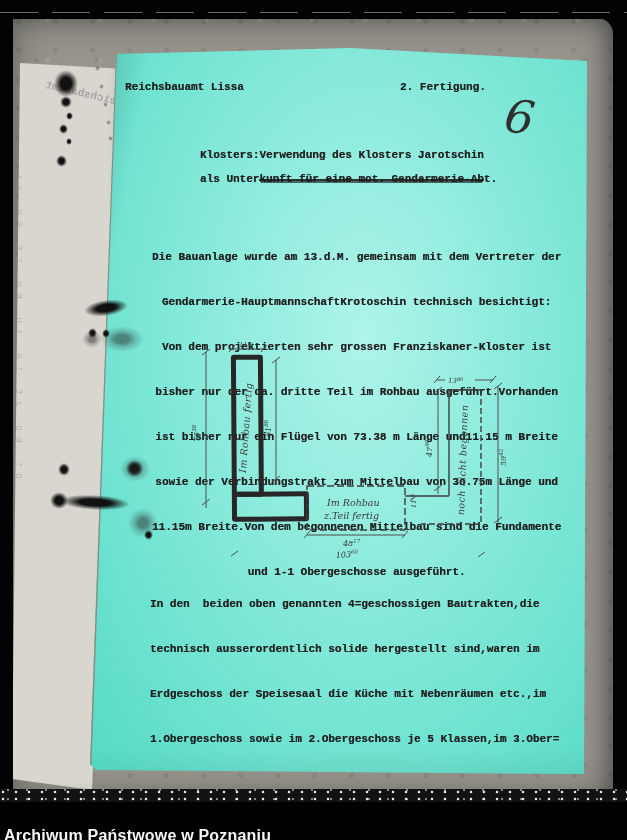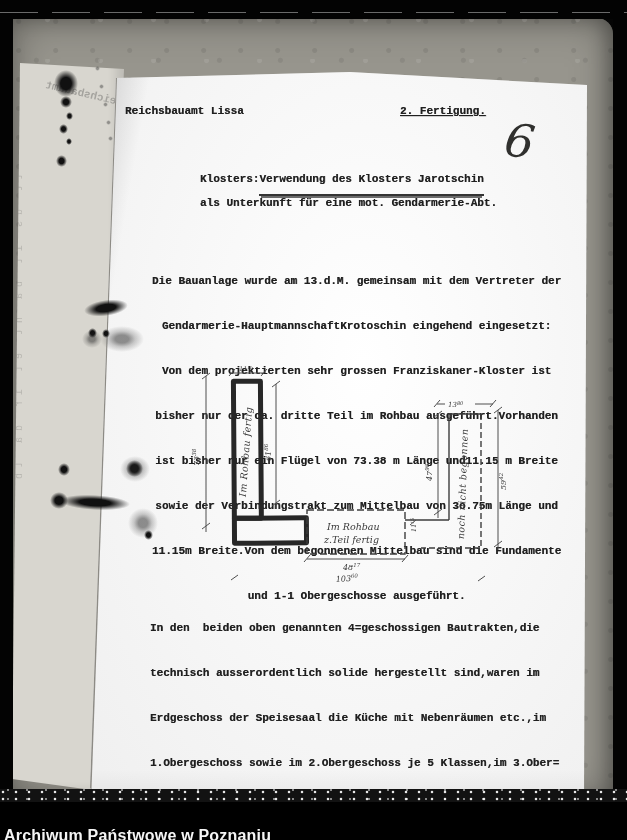--- a/index.html
+++ b/index.html
@@ -35,35 +35,35 @@
          clip-path:polygon(8px 10px, 112px 16px, 80px 737px, 0px 726px);
          box-shadow:inset -8px 0 10px rgba(0,0,0,.12);}
   .mirror-header{position:absolute;left:8px;top:32px;width:104px;
          transform:scaleX(-1) rotate(-13deg);color:rgba(55,55,55,.32);
          font-family:"Liberation Mono",monospace;font-weight:bold;font-size:11px;white-space:nowrap;}
   .bleed-col{position:absolute;left:2px;top:120px;height:560px;writing-mode:vertical-rl;
          transform:scaleX(-1);color:rgba(40,40,40,.18);font-family:"Liberation Mono",monospace;
          font-size:10px;letter-spacing:6px;}
 
   
-  .page{position:absolute;left:90px;top:72px;width:497px;height:726px;background:#ffffff;
+  .page{position:absolute;left:90px;top:48px;width:497px;height:726px;background:#5eead4;
         clip-path:polygon(26px 6px, 260px 0px, 497px 13px, 494px 726px, 6px 722px, 0px 716px);
         }
   .page::before{content:"";position:absolute;inset:0;
         background:linear-gradient(100deg, rgba(0,0,0,.10) 0 26px, rgba(0,0,0,0) 60px),
                    linear-gradient(0deg, rgba(0,0,0,.05), rgba(0,0,0,0) 28px),
                    radial-gradient(ellipse at 55% 40%, rgba(255,255,255,.5), rgba(0,0,0,.06) 95%);}
   .page-edge{position:absolute;left:25px;top:5px;width:1.5px;height:716px;background:#8d8b85;
         transform:rotate(2.05deg);transform-origin:top left;}
 
   .tw{position:absolute;font-family:"Liberation Mono",monospace;font-weight:700;font-size:11px;
       line-height:15px;color:#1f1f1f;white-space:pre;text-shadow:.3px .3px .5px rgba(25,25,25,.65);}
   .para div{white-space:pre;}
   .subject .u{border-bottom:2px solid rgba(30,30,30,.9);box-shadow:0 4px 0 -2px rgba(30,30,30,.65);
-      padding-bottom:9px;}
+      padding-bottom:18px;}
   .pageno{position:absolute;left:415px;top:42px;font-family:"DejaVu Serif",serif;font-style:italic;
       font-size:46px;color:#30302e;transform:rotate(9deg);font-weight:400;}
 
   
   .blob{position:absolute;border-radius:50%;}
   .dark{background:radial-gradient(closest-side,#111 45%,rgba(20,20,20,.55) 70%,transparent 100%);}
   .soft{background:radial-gradient(closest-side,rgba(35,35,35,.5) 30%,rgba(35,35,35,.22) 60%,transparent 100%);}
   .faintd{background:radial-gradient(closest-side,rgba(40,40,40,.4) 40%,transparent 100%);}
 
   
@@ -79,30 +79,30 @@
 
   <div class="strip">
     <div class="mirror-header">Reichsbauamt</div>
     <div class="bleed-col">lt ds il ba nt el ir da lb</div>
   </div>
 
   <div class="page">
     <div class="page-edge"></div>
 
     <div class="tw" style="left:35px;top:32px;">Reichsbauamt Lissa</div>
-    <div class="tw" style="left:310px;top:32px;text-decoration:underline;">2. Fertigung.</div>
+    <div class="tw" style="left:310px;top:32px;">2. Fertigung.</div>
 
     <div class="pageno">6</div>
 
     <div class="tw subject" style="left:110px;top:100px;"><span>Klosters:</span><span class="u">Verwendung des Klosters Jarotschin</span></div>
     <div class="tw" style="left:110px;top:124px;">als Unterkunft für eine mot. Gendarmerie-Abt.</div>
 
     <div class="tw para" style="left:62px;top:172px;text-align:center;">
       <div>Die Bauanlage wurde am 13.d.M. gemeinsam mit dem Vertreter der</div>
-      <div>Gendarmerie-HauptmannschaftKrotoschin eingehend eingesetzt:</div>
+      <div>Gendarmerie-HauptmannschaftKrotoschin technisch besichtigt:</div>
       <div>Von dem projektierten sehr grossen Franziskaner-Kloster ist</div>
       <div>bisher nur der ca. dritte Teil im Rohbau ausgeführt.Vorhanden</div>
       <div>ist bisher nur ein Flügel von 73.38 m Länge und11.15 m Breite</div>
       <div>sowie der Verbindungstrakt zum Mittelbau von 3o.75m Länge und</div>
       <div>11.15m Breite.Von dem begonnenen Mittelbau sind die Fundamente</div>
       <div>und 1-1 Obergeschosse ausgeführt.</div>
     </div>
 
     <svg class="plan" width="335" height="225" viewBox="0 0 335 225">
       <g fill="none" stroke="#272727" stroke-width="5" stroke-linejoin="round" transform="rotate(-0.4 100 100)">

